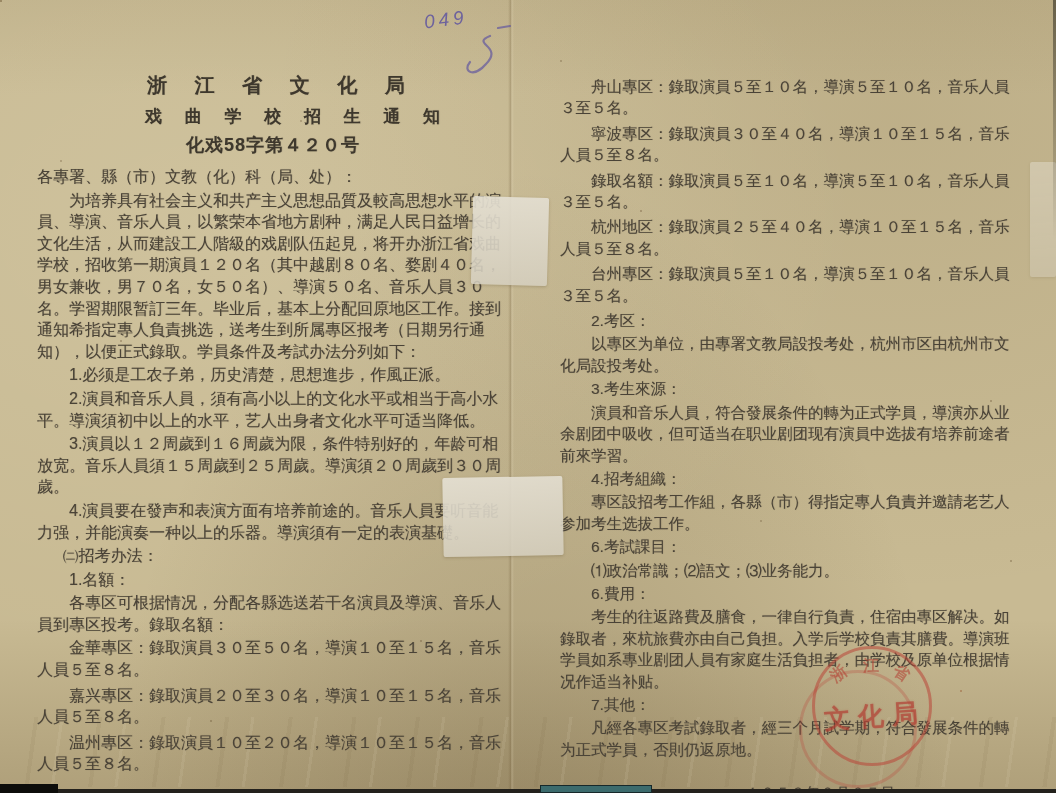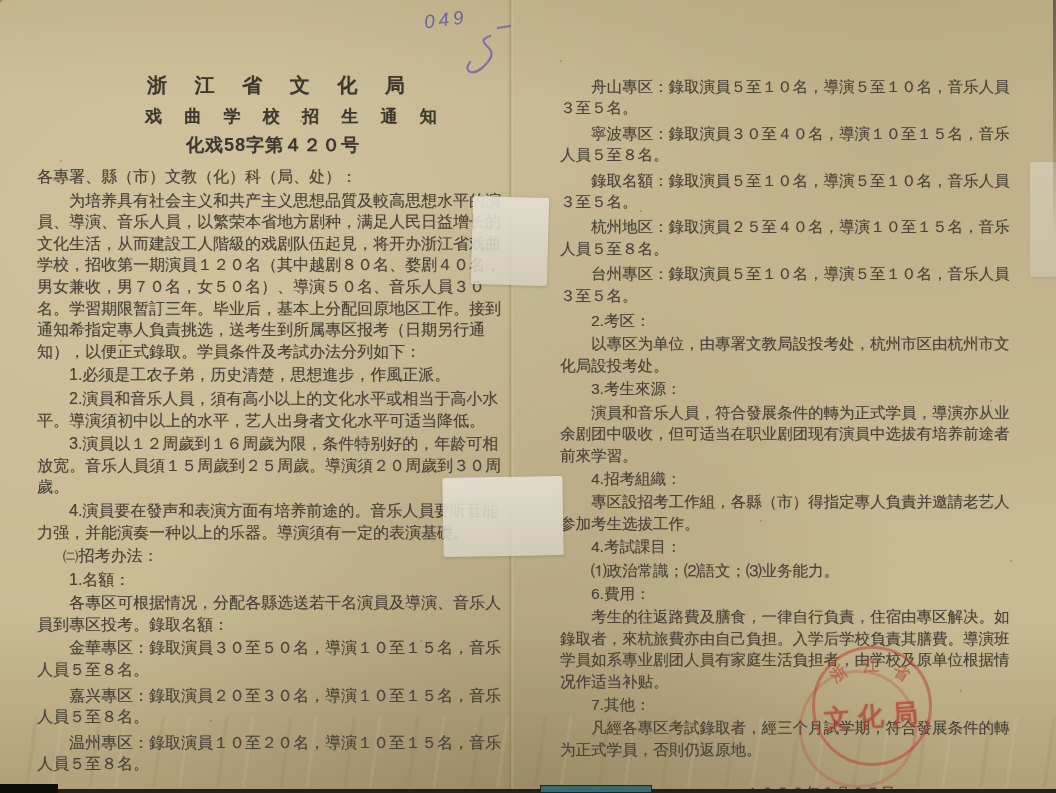--- a/index.html
+++ b/index.html
@@ -32,21 +32,21 @@
     box-shadow: 120px 340px 0 rgba(95,72,40,0.4), 300px 120px 0 rgba(95,72,40,0.35),
       640px 210px 0 rgba(95,72,40,0.4), 880px 90px 0 rgba(110,60,40,0.45),
       990px 400px 0 rgba(95,72,40,0.4), 760px 520px 0 rgba(95,72,40,0.35),
       420px 640px 0 rgba(95,72,40,0.4), 210px 720px 0 rgba(95,72,40,0.4),
       960px 690px 0 rgba(150,80,40,0.5), 560px 60px 0 rgba(95,72,40,0.35),
       60px 160px 0 rgba(95,72,40,0.35), 1010px 560px 0 rgba(95,72,40,0.4);
   }
   .doc-text{color:#4a4337;text-shadow:0.4px 0.4px 0.7px rgba(74,67,55,0.38);}
   .title-block{position:absolute;left:136px;top:72px;width:224px;text-align:center;color:#3e382d;font-weight:bold;}
   .title-l1{font-size:20px;letter-spacing:11px;text-indent:11px;white-space:nowrap;}
-  .title-l2{font-size:17px;letter-spacing:9px;text-indent:9px;margin-top:6px;white-space:nowrap;font-family:Liberation Serif, serif;}
+  .title-l2{font-size:17px;letter-spacing:9px;text-indent:9px;margin-top:6px;white-space:nowrap;}
   .title-l3{font-size:18px;letter-spacing:1px;text-align:right;margin-top:5px;font-weight:600;}
   .col{position:absolute;}
   .col p{margin:0 0 2px;text-indent:2em;font-size:16px;line-height:21.6px;}
   .col-left{left:37px;top:166px;width:474px;}
   .col-right{left:560px;top:76px;width:452px;}
   .col-right p{font-size:15.5px;line-height:21.4px;}
   .salutation{text-indent:0 !important;margin-bottom:2px !important;}
   .sec-head{text-indent:1.6em !important;}
   .region{margin-bottom:4px !important;}
   .num-head{margin-top:2px !important;}
@@ -109,21 +109,21 @@
   <p class="region">寧波專区：錄取演員３０至４０名，導演１０至１５名，音乐人員５至８名。</p>
   <p class="region">錄取名額：錄取演員５至１０名，導演５至１０名，音乐人員３至５名。</p>
   <p class="region">杭州地区：錄取演員２５至４０名，導演１０至１５名，音乐人員５至８名。</p>
   <p class="region">台州專区：錄取演員５至１０名，導演５至１０名，音乐人員３至５名。</p>
   <p class="num-head">2.考区：</p>
   <p>以專区为单位，由專署文教局設投考处，杭州市区由杭州市文化局設投考处。</p>
   <p class="num-head">3.考生來源：</p>
   <p>演員和音乐人員，符合發展条件的轉为正式学員，導演亦从业余剧团中吸收，但可适当在职业剧团现有演員中选拔有培养前途者前來学習。</p>
   <p class="num-head">4.招考組織：</p>
   <p>專区設招考工作組，各縣（市）得指定專人負責并邀請老艺人参加考生选拔工作。</p>
-  <p class="num-head">4.考試課目：</p>
+  <p class="num-head">6.考試課目：</p>
   <p>⑴政治常識；⑵語文；⑶业务能力。</p>
   <p class="num-head">6.費用：</p>
   <p>考生的往返路費及膳食，一律自行負責，住宿由專区解决。如錄取者，來杭旅費亦由自己負担。入学后学校負責其膳費。導演班学員如系專业剧团人員有家庭生活負担者，由学校及原单位根据情况作适当补贴。</p>
   <p class="num-head">7.其他：</p>
   <p>凡經各專区考試錄取者，經三个月試学期，符合發展条件的轉为正式学員，否則仍返原地。</p>
   <p class="date-line">１９５８年９月２７日</p>
 </div>
 
 <div class="patch patch1"></div>
 <div class="patch patch2"></div>

